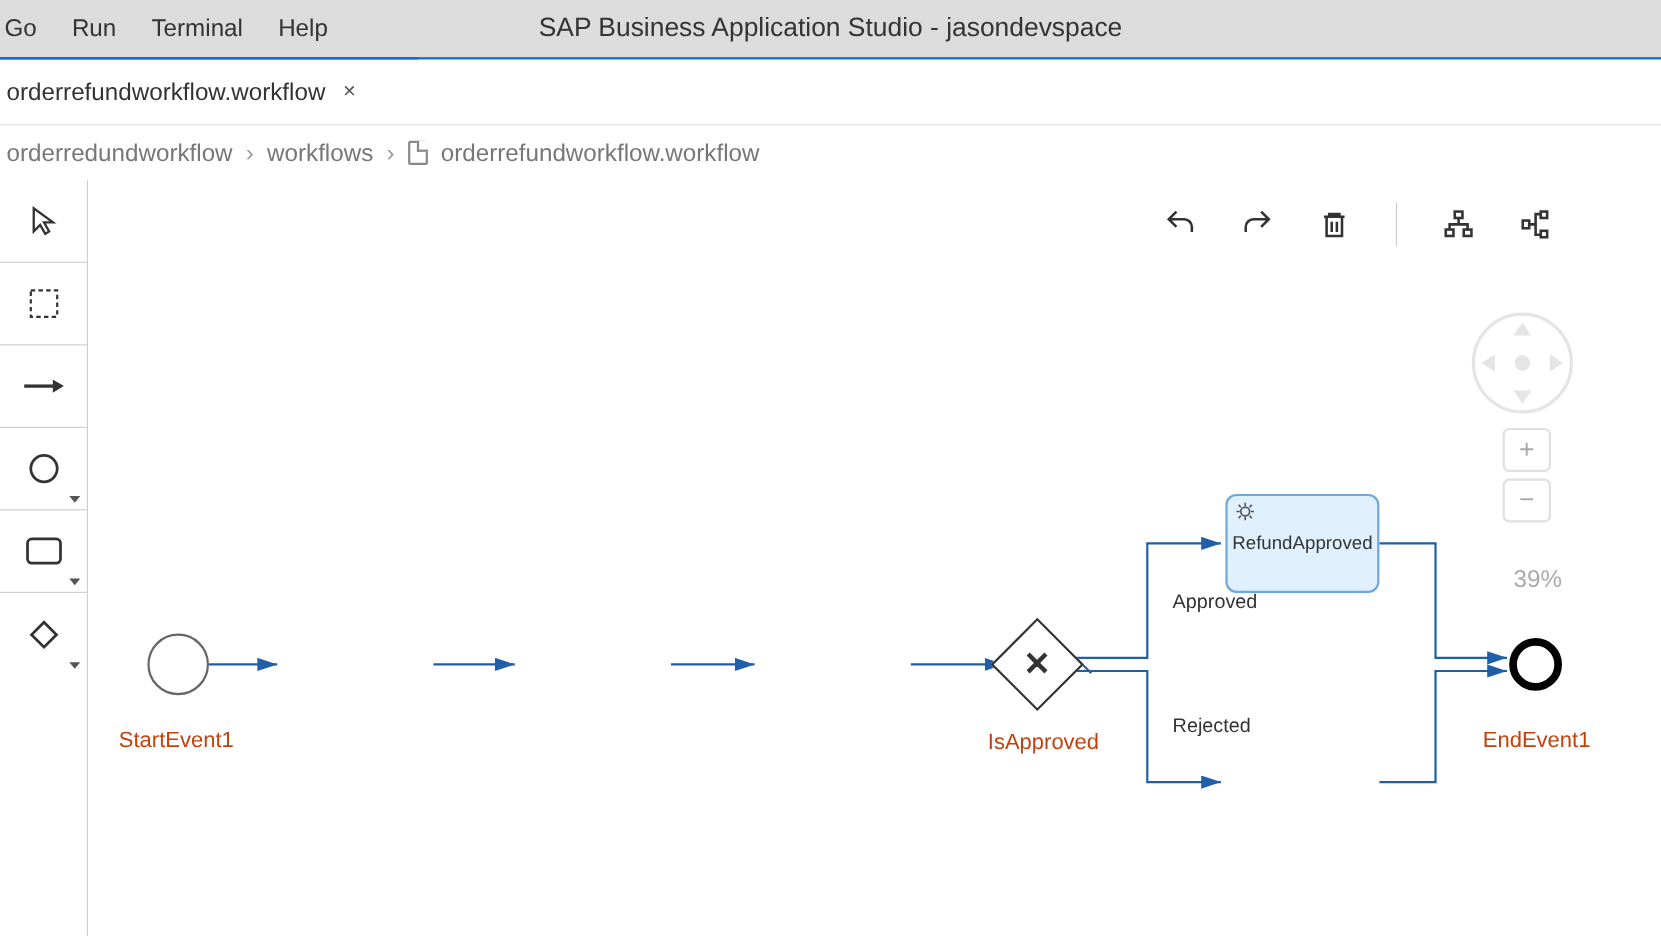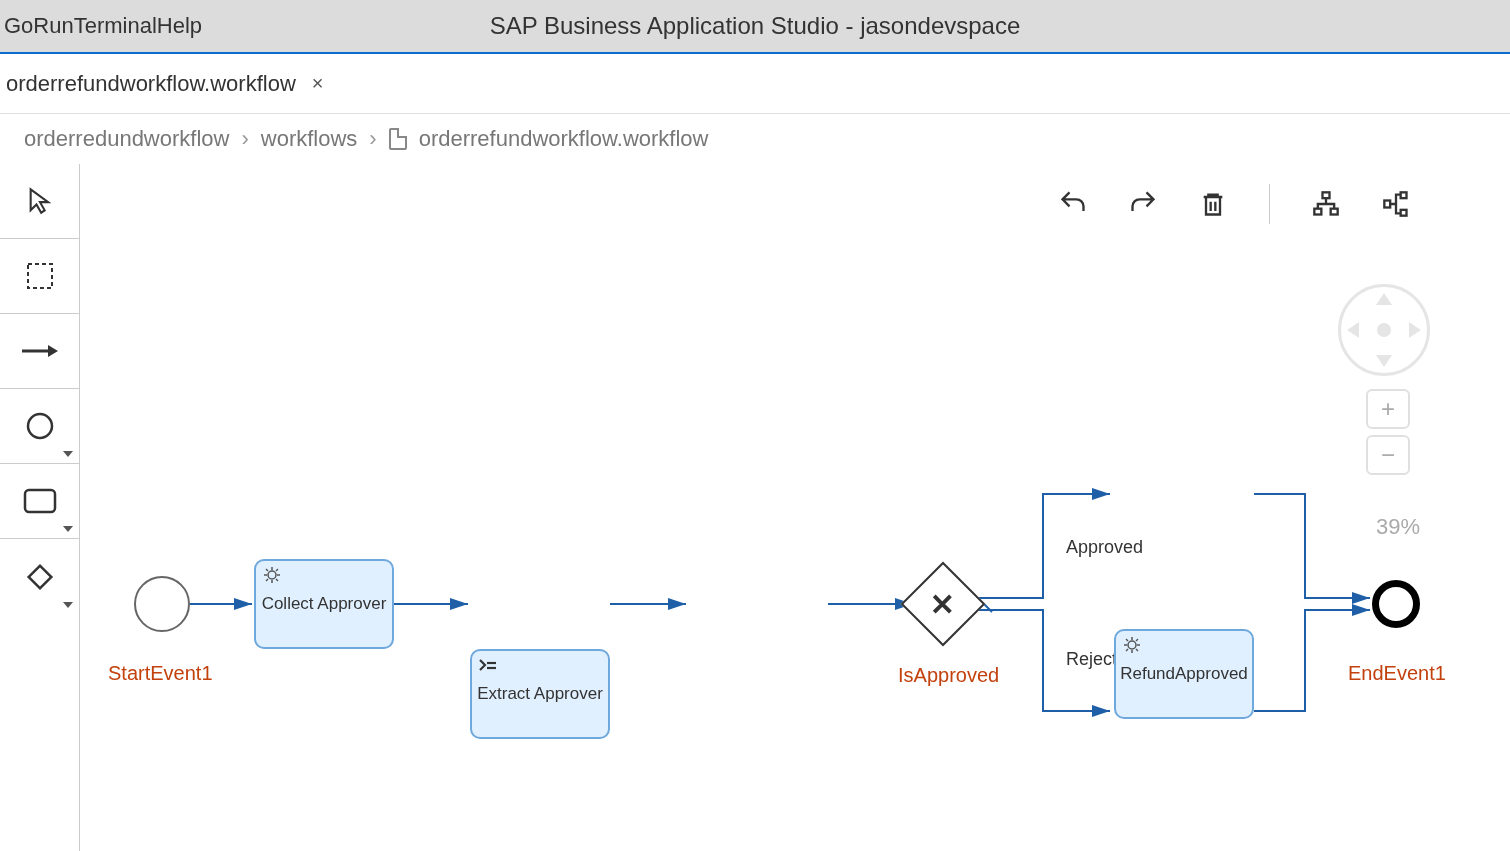--- a/index.html
+++ b/index.html
@@ -6,21 +6,21 @@
   body { width: 1510px; height: 851px; overflow: hidden; background: #fff; }
 
   .menubar {
     height: 54px;
     background: #dcdcdc;
     display: flex;
     align-items: center;
     border-bottom: 2px solid #0a6ed1;
     position: relative;
   }
-  .menu-items { display: flex; padding-left: 4px; }
+  .menu-items { display: flex; gap: 32px; padding-left: 4px; }
   .menu-item { font-size: 22px; color: #333; cursor: pointer; }
   .menubar-title {
     position: absolute;
     left: 50%;
     transform: translateX(-50%);
     font-size: 24px;
     font-weight: normal;
     color: #333;
   }
   .menubar::after {
@@ -38,21 +38,21 @@
     padding-left: 6px;
   }
   .tab { display: flex; align-items: center; gap: 16px; font-size: 22px; color: #333; }
   .tab .close { font-size: 20px; color: #555; cursor: pointer; }
 
   .breadcrumb {
     height: 50px;
     display: flex;
     align-items: center;
     gap: 12px;
-    padding-left: 24px;
+    padding-left: 6px;
     font-size: 22px;
     color: #777;
   }
   .breadcrumb .chev { color: #999; }
   .file-icon {
     width: 18px; height: 22px;
     border: 2px solid #888;
     border-radius: 2px;
     position: relative;
   }
@@ -299,45 +299,21 @@
       <path d="M893 446 L963 446 L963 547 L1030 547" fill="none" stroke="#1e5fa8" stroke-width="2" marker-end="url(#ah)"></path>
 
       <path d="M1174 330 L1225 330 L1225 434 L1290 434" fill="none" stroke="#1e5fa8" stroke-width="2" marker-end="url(#ah)"></path>
 
       <path d="M1174 547 L1225 547 L1225 446 L1290 446" fill="none" stroke="#1e5fa8" stroke-width="2" marker-end="url(#ah)"></path>
     </svg>
 
     <div class="node start-event" style="left:54px; top:412px;"></div>
     <div class="node-label" style="left:28px; top:498px;">StartEvent1</div>
 
-    <div class="node task" style="left:174px; top:395px;">
-      <svg class="task-icon" viewBox="0 0 20 20">
-          <circle cx="10" cy="10" r="4" fill="none" stroke="#555" stroke-width="1.5"></circle>
-          <g stroke="#555" stroke-width="1.5">
-            <line x1="10" y1="2" x2="10" y2="5"></line>
-            <line x1="10" y1="15" x2="10" y2="18"></line>
-            <line x1="2" y1="10" x2="5" y2="10"></line>
-            <line x1="15" y1="10" x2="18" y2="10"></line>
-            <line x1="4" y1="4" x2="6" y2="6"></line>
-            <line x1="14" y1="14" x2="16" y2="16"></line>
-            <line x1="4" y1="16" x2="6" y2="14"></line>
-            <line x1="14" y1="6" x2="16" y2="4"></line>
-          </g>
-        </svg>
-      <span>Collect Approver</span>
-    </div>
-
-    <div class="node task" style="left:390px; top:395px;">
-      <svg class="task-icon" viewBox="0 0 20 20">
-          <path d="M2 5 L7 10 L2 15" fill="none" stroke="#333" stroke-width="2.2"></path>
-          <line x1="9" y1="8" x2="18" y2="8" stroke="#333" stroke-width="2.2"></line>
-          <line x1="9" y1="13" x2="18" y2="13" stroke="#333" stroke-width="2.2"></line>
-        </svg>
-      <span>Extract Approver</span>
-    </div>
+
 
 
     <div class="node gateway" style="left:833px; top:410px;">
       <span class="gx">✕</span>
     </div>
     <div class="node-label" style="left:818px; top:500px;">IsApproved</div>
 
     <div class="edge-label" style="left:968px; top:373px;">Approved</div>
     <div class="edge-label" style="left:968px; top:485px;">Rejected</div>
 

